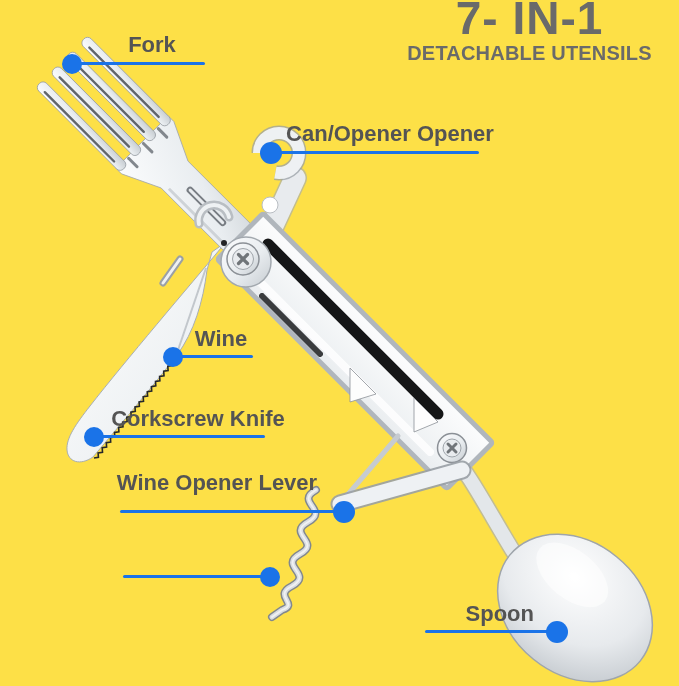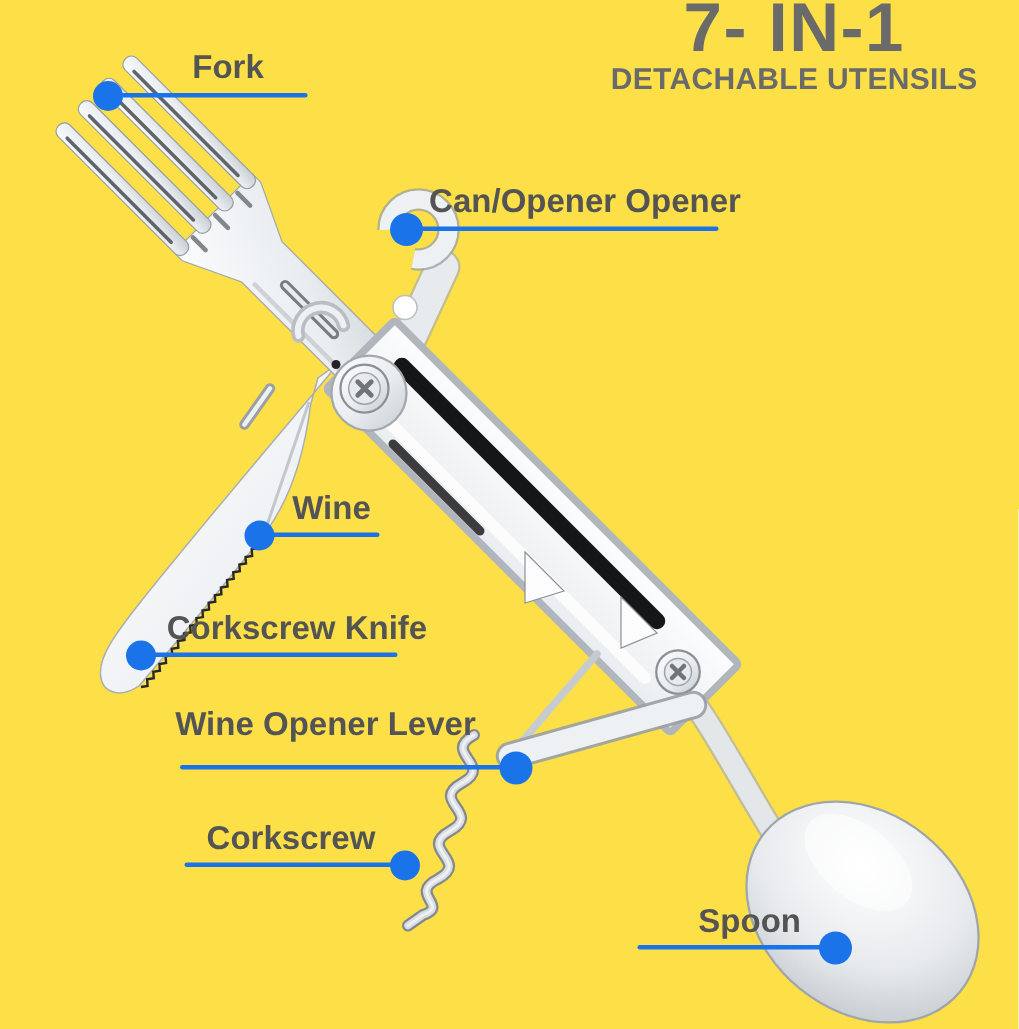--- a/index.html
+++ b/index.html
@@ -205,21 +205,20 @@
     <span class="co-text">Corkscrew Knife</span>
     <span class="co-line"></span>
     <span class="co-dot dot-s"></span>
   </div>
   <div class="callout" id="co-lever">
     <span class="co-text">Wine Opener Lever</span>
     <span class="co-line"></span>
     <span class="co-dot dot-l"></span>
   </div>
   <div class="callout" id="co-cork">
-    <span class="co-text">Corkscrew</span>
     <span class="co-line"></span>
     <span class="co-dot dot-s"></span>
   </div>
   <div class="callout" id="co-spoon">
     <span class="co-text">Spoon</span>
     <span class="co-line"></span>
     <span class="co-dot dot-l"></span>
   </div>
 
 </div>

